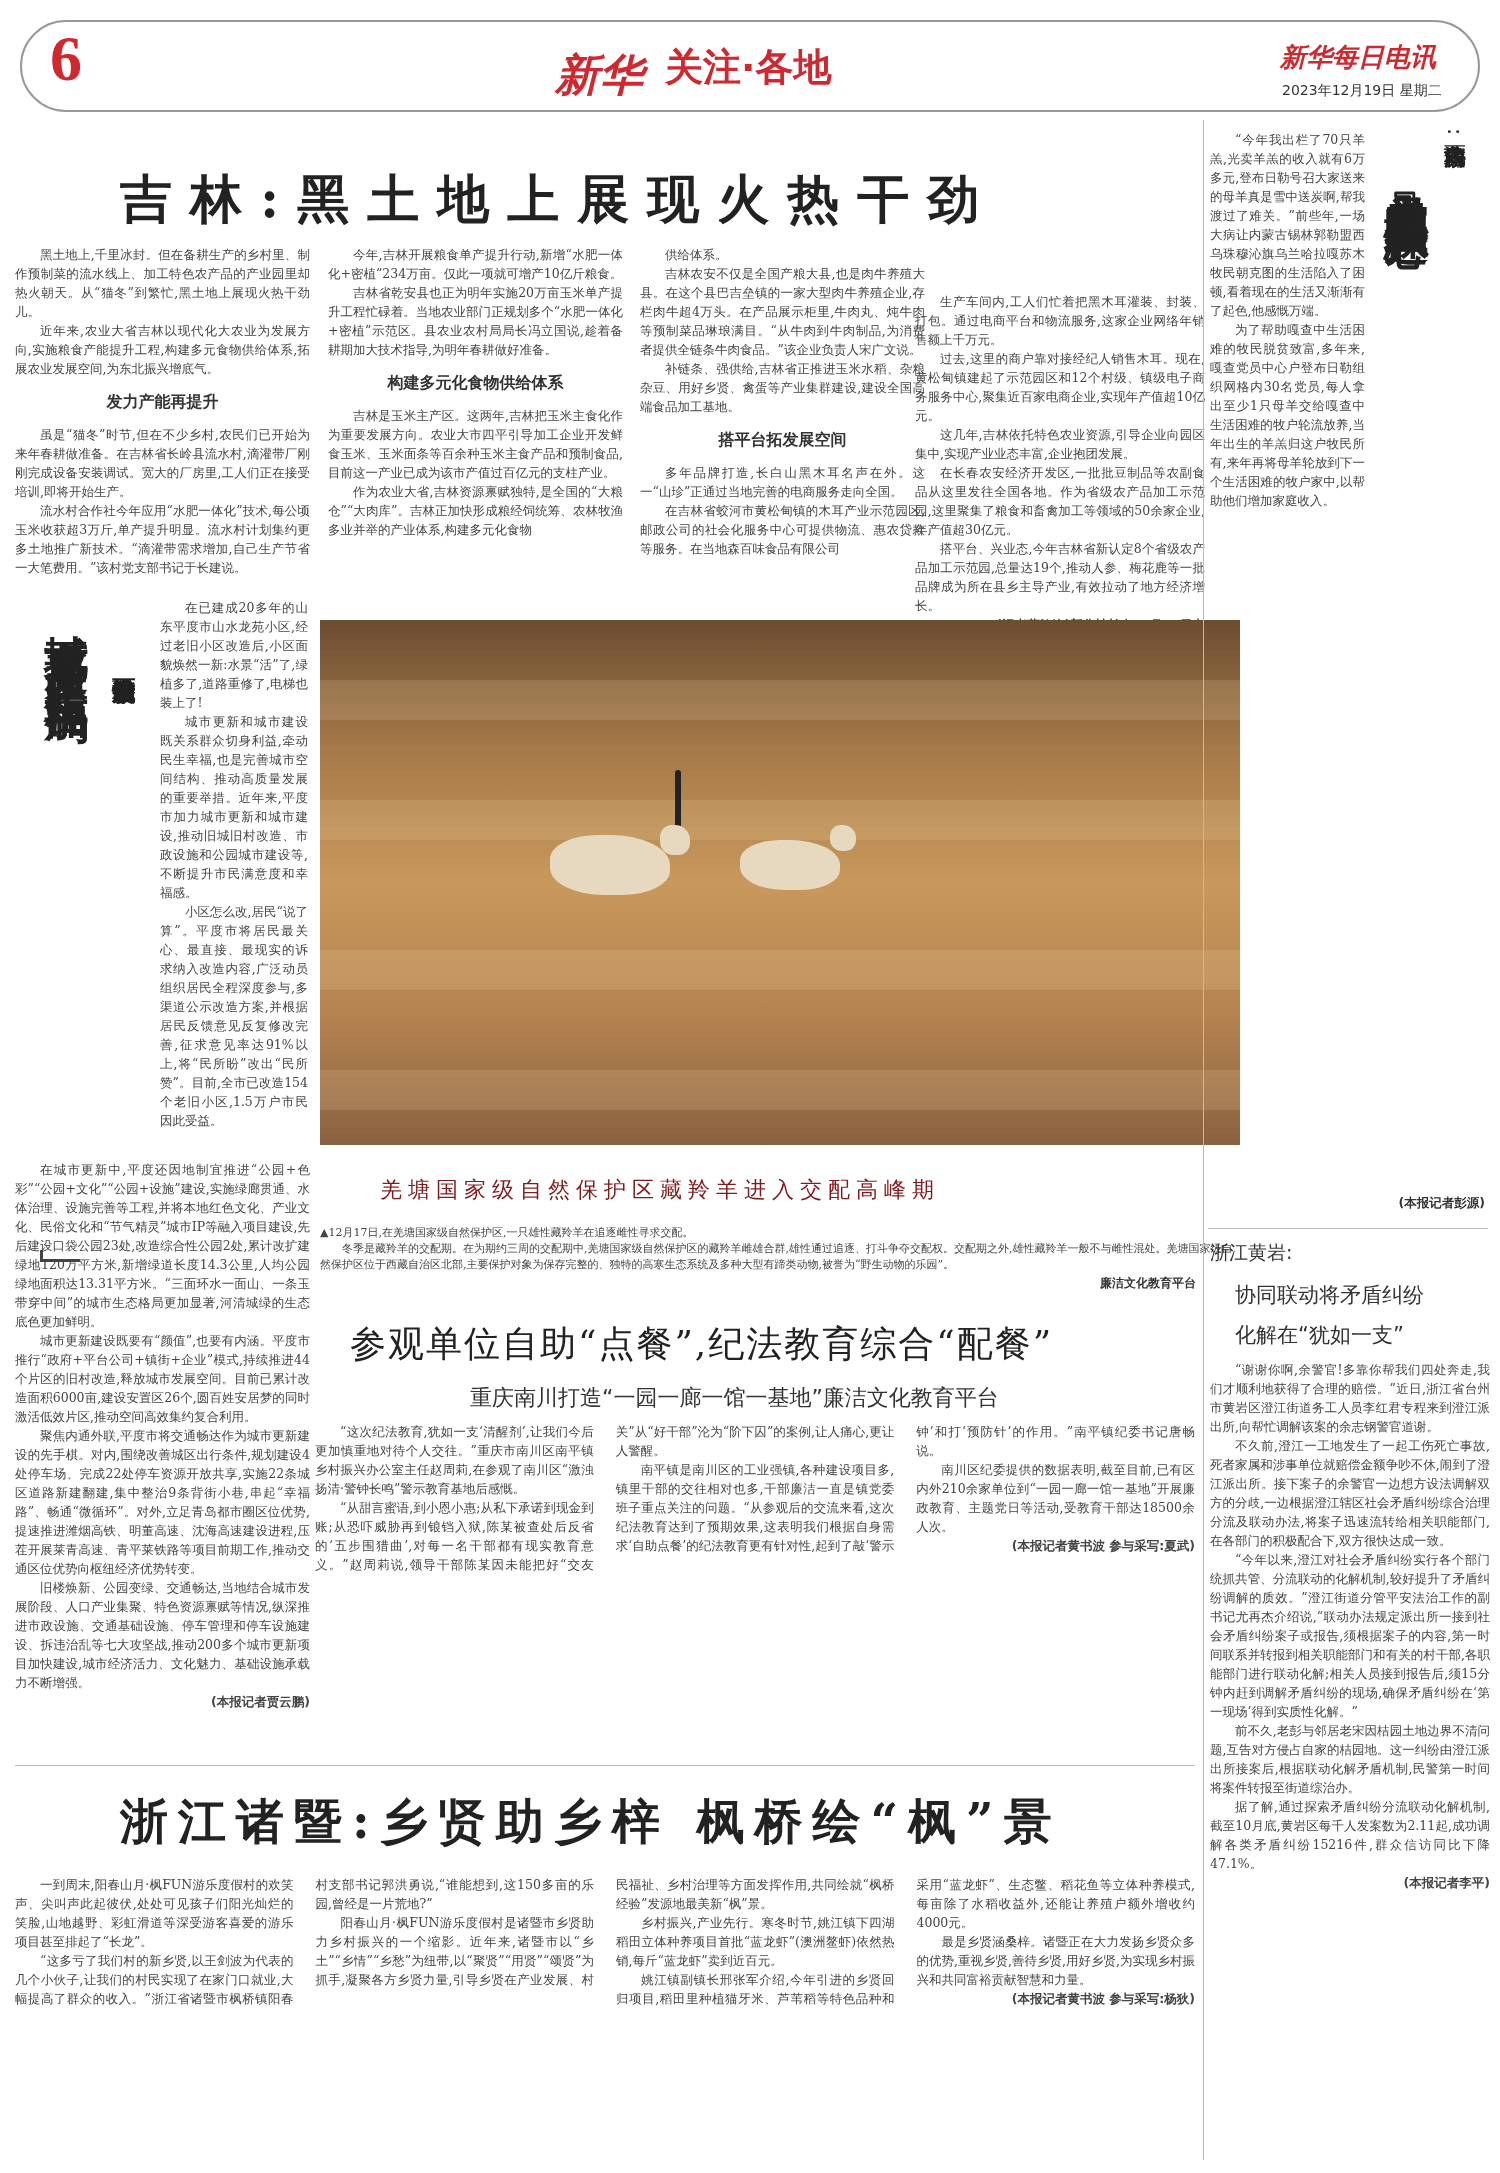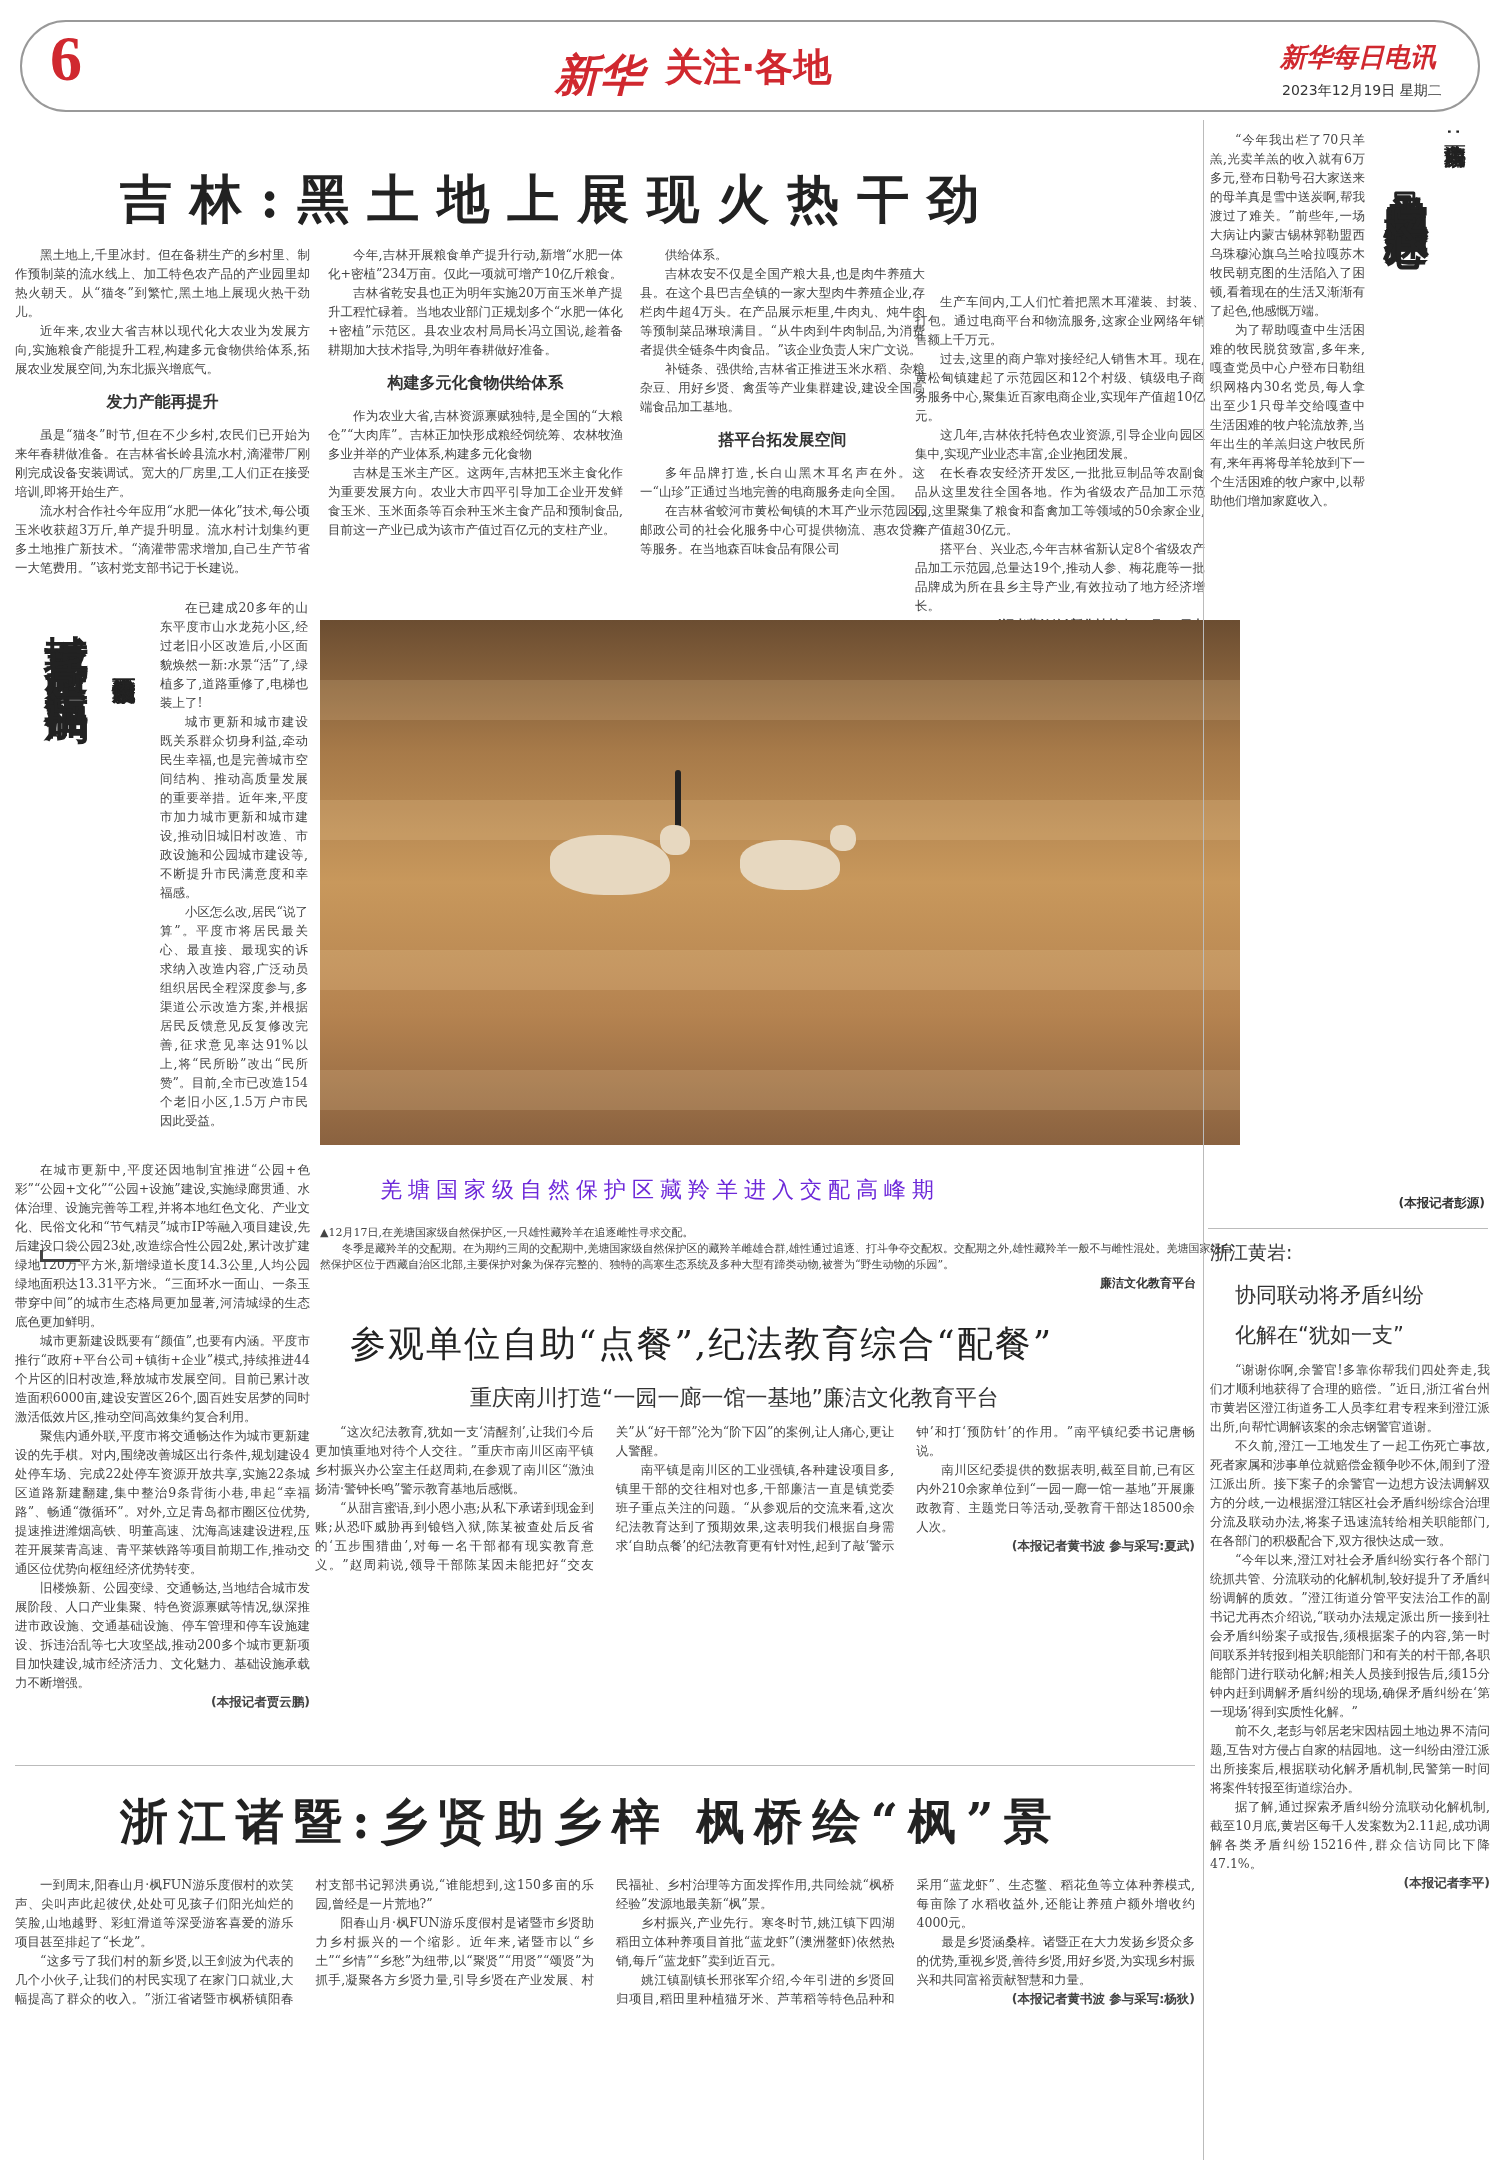--- a/index.html
+++ b/index.html
@@ -19,21 +19,21 @@
   .sub-chongqing { left: 470px; top: 1383px; font-size: 22px; font-family: "DejaVu Sans", sans-serif; }
 
   .body-col { font-size: 12.5px; line-height: 19px; text-align: justify; color: #444; }
   .body-col p { text-indent: 2em; }
   .subhead { font-family: "DejaVu Sans", sans-serif; font-weight: bold; font-size: 16px; text-align: center; margin: 14px 0; color: #333; }
   .byline { text-align: right; font-family: "DejaVu Sans", sans-serif; font-weight: bold; font-size: 12.5px; }
 
   .photo { left: 320px; top: 620px; width: 920px; height: 525px; background: linear-gradient(180deg, #6b4d31 0%, #a77a49 25%, #c8985c 50%, #b58350 75%, #8a6240 100%); overflow: hidden; }
   .photo .band { position: absolute; left: 0; width: 100%; height: 40px; background: rgba(255,230,180,0.15); }
   .antelope { position: absolute; background: #e7d8c0; border-radius: 40% 50% 40% 45%; }
-  .photo-title { left: 380px; top: 1175px; font-size: 22px; letter-spacing: 6px; color: #6d28d9; }
+  .photo-title { left: 380px; top: 1175px; font-size: 22px; letter-spacing: 6px; color: #7f1d1d; }
   .photo-caption { left: 320px; top: 1225px; width: 920px; font-size: 11px; line-height: 16px; color: #444; }
   .photo-credit { left: 1100px; top: 1275px; font-family: "DejaVu Sans", sans-serif; font-weight: bold; font-size: 12px; }
 
   .vtitle { writing-mode: vertical-rl; font-family: "DejaVu Serif", serif; font-weight: bold; color: #222; }
   .v-city-main { left: 38px; top: 600px; font-size: 44px; letter-spacing: 4px; }
   .v-city-sub { left: 108px; top: 660px; font-size: 24px; font-weight: normal; font-family: "DejaVu Sans", sans-serif; }
   .v-party-main { left: 1378px; top: 160px; font-size: 44px; letter-spacing: 2px; }
   .v-party-sub { left: 1440px; top: 128px; font-size: 22px; font-weight: normal; font-family: "DejaVu Sans", sans-serif; }
 
   .huangyan-label { left: 1210px; top: 1240px; font-size: 19px; font-family: "DejaVu Sans", sans-serif; }
@@ -58,22 +58,22 @@
   <p>近年来,农业大省吉林以现代化大农业为发展方向,实施粮食产能提升工程,构建多元食物供给体系,拓展农业发展空间,为东北振兴增底气。</p>
   <div class="subhead">发力产能再提升</div>
   <p>虽是“猫冬”时节,但在不少乡村,农民们已开始为来年春耕做准备。在吉林省长岭县流水村,滴灌带厂刚刚完成设备安装调试。宽大的厂房里,工人们正在接受培训,即将开始生产。</p>
   <p>流水村合作社今年应用“水肥一体化”技术,每公顷玉米收获超3万斤,单产提升明显。流水村计划集约更多土地推广新技术。“滴灌带需求增加,自己生产节省一大笔费用。”该村党支部书记于长建说。</p>
 </div>
 
 <div class="abs body-col" style="left:328px; top:245px; width:295px;">
   <p>今年,吉林开展粮食单产提升行动,新增“水肥一体化+密植”234万亩。仅此一项就可增产10亿斤粮食。</p>
   <p>吉林省乾安县也正为明年实施20万亩玉米单产提升工程忙碌着。当地农业部门正规划多个“水肥一体化+密植”示范区。县农业农村局局长冯立国说,趁着备耕期加大技术指导,为明年春耕做好准备。</p>
   <div class="subhead">构建多元化食物供给体系</div>
+  <p>吉林是玉米主产区。这两年,吉林把玉米主食化作为重要发展方向。农业大市四平引导加工企业开发鲜食玉米、玉米面条等百余种玉米主食产品和预制食品,目前这一产业已成为该市产值过百亿元的支柱产业。</p>
   <p>作为农业大省,吉林资源禀赋独特,是全国的“大粮仓”“大肉库”。吉林正加快形成粮经饲统筹、农林牧渔多业并举的产业体系,构建多元化食物</p>
-  <p>吉林是玉米主产区。这两年,吉林把玉米主食化作为重要发展方向。农业大市四平引导加工企业开发鲜食玉米、玉米面条等百余种玉米主食产品和预制食品,目前这一产业已成为该市产值过百亿元的支柱产业。</p>
 </div>
 
 <div class="abs body-col" style="left:640px; top:245px; width:285px;">
   <p>供给体系。</p>
   <p>吉林农安不仅是全国产粮大县,也是肉牛养殖大县。在这个县巴吉垒镇的一家大型肉牛养殖企业,存栏肉牛超4万头。在产品展示柜里,牛肉丸、炖牛肉等预制菜品琳琅满目。“从牛肉到牛肉制品,为消费者提供全链条牛肉食品。”该企业负责人宋广文说。</p>
   <p>补链条、强供给,吉林省正推进玉米水稻、杂粮杂豆、用好乡贤、禽蛋等产业集群建设,建设全国高端食品加工基地。</p>
   <div class="subhead">搭平台拓发展空间</div>
   <p>多年品牌打造,长白山黑木耳名声在外。这一“山珍”正通过当地完善的电商服务走向全国。</p>
   <p>在吉林省蛟河市黄松甸镇的木耳产业示范园区,邮政公司的社会化服务中心可提供物流、惠农贷款等服务。在当地森百味食品有限公司</p>
 </div>

